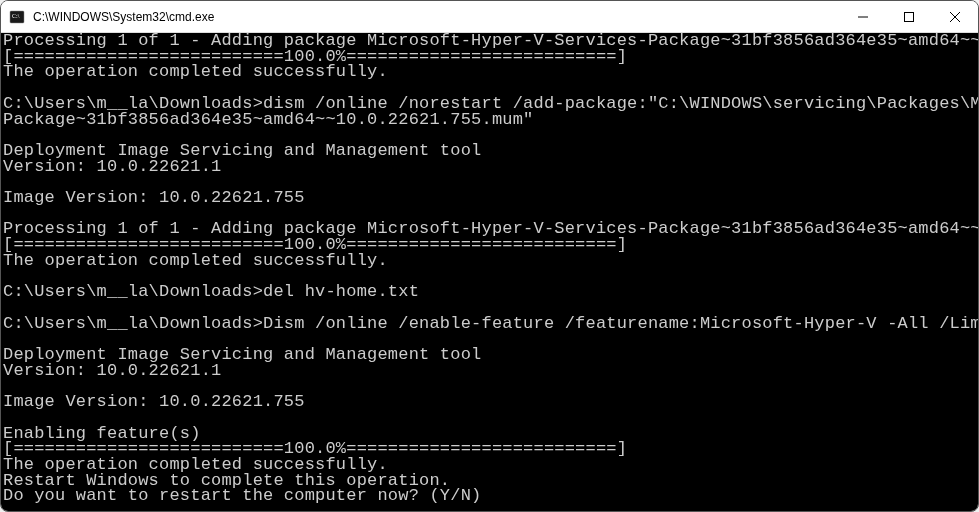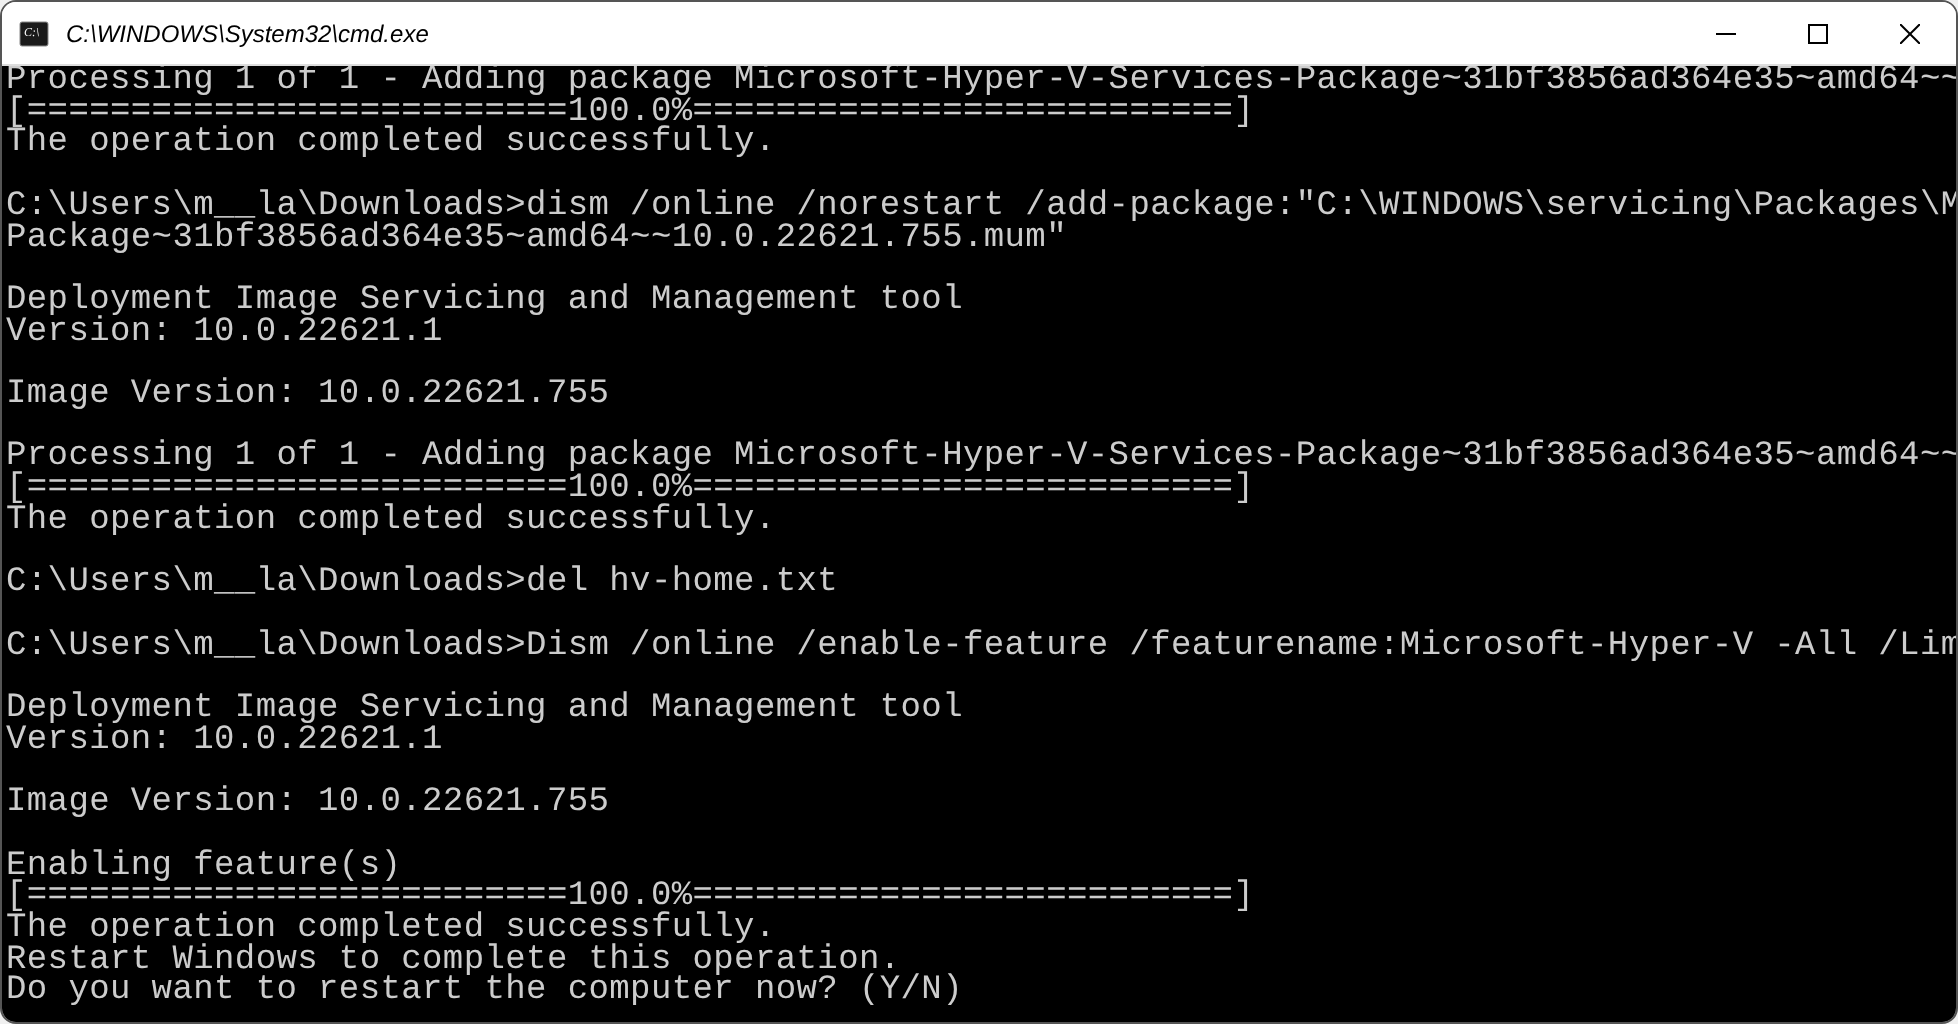--- a/index.html
+++ b/index.html
@@ -21,21 +21,20 @@
       flex-direction: column;
     }
     .titlebar {
       height: 32px;
       background: #ffffff;
       display: flex;
       align-items: center;
       padding-left: 8px;
       border-bottom: 1px solid #ddd;
       flex-shrink: 0;
-      font-style: italic;
     }
     .titlebar .icon {
       width: 16px;
       height: 16px;
       margin-right: 8px;
       display: flex;
       align-items: center;
       justify-content: center;
     }
     .titlebar .title {

